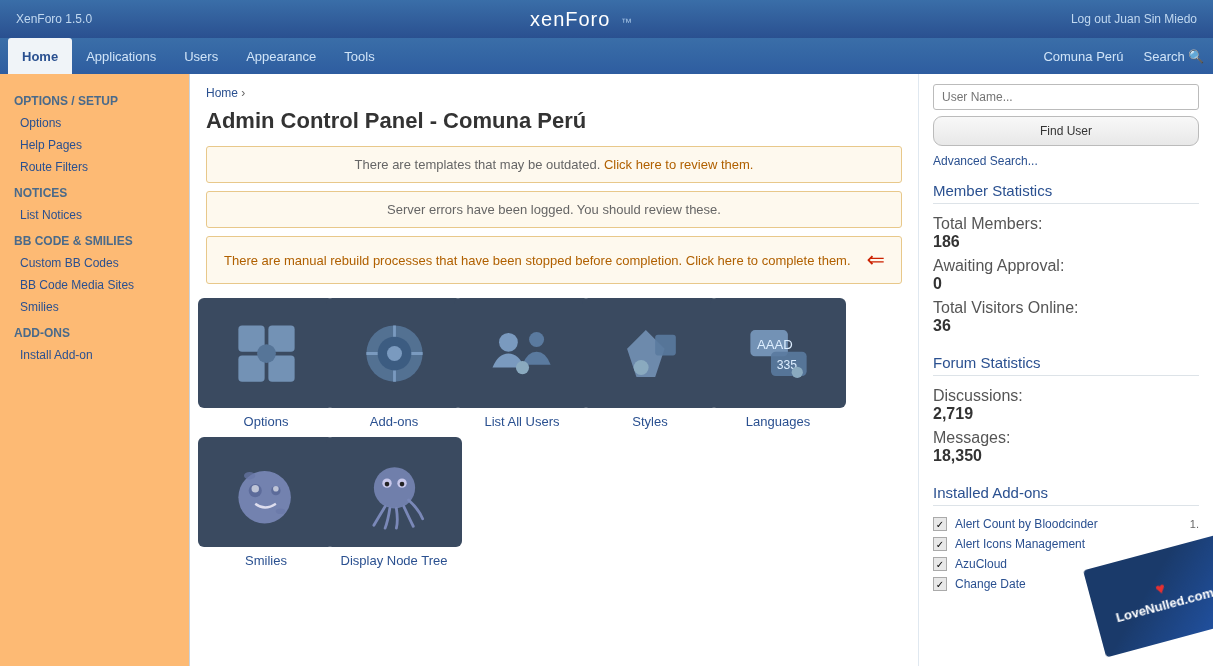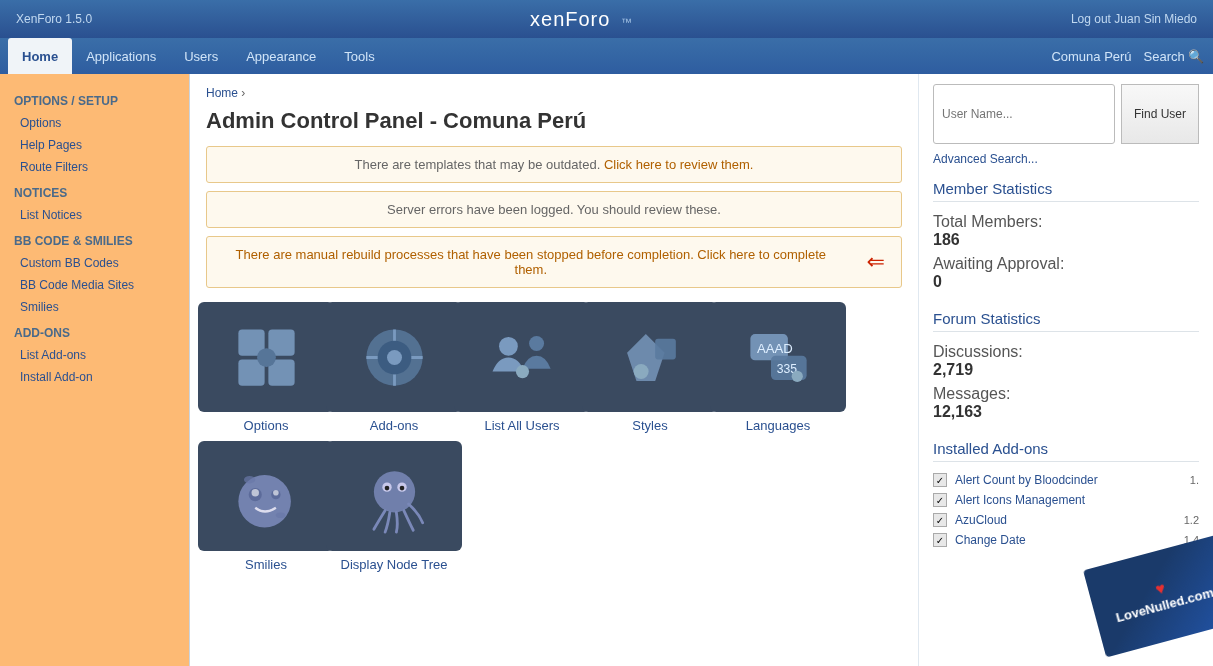--- a/index.html
+++ b/index.html
@@ -38,21 +38,21 @@
     }
     .nav-item.active {
       background: #f0f4f8;
       color: #2a5090;
       font-weight: bold;
     }
     .nav-right {
       margin-left: auto;
       display: flex;
       align-items: center;
-      gap: 12px;
+      gap: 20px;
       color: #d0e4f8;
       font-size: 13px;
     }
     .nav-right .search-box {
       display: flex;
       align-items: center;
       gap: 4px;
       cursor: pointer;
     }
 
@@ -115,22 +115,22 @@
       border-radius: 3px;
       font-size: 13px;
       color: #666;
       text-align: center;
     }
     .notice-box.clickable { cursor: pointer; }
     .notice-box a { color: #b06000; text-decoration: none; }
     .notice-row {
       display: flex;
       align-items: center;
-      justify-content: center;
-      gap: 28px;
+      justify-content: flex-end;
+      gap: 16px;
     }
     .arrow-icon {
       color: #cc2200;
       font-size: 22px;
     }
 
     
     .icon-grid {
       display: flex;
       flex-wrap: wrap;
@@ -169,34 +169,35 @@
       padding: 10px 14px;
       background: #fff;
       border-left: 1px solid #e0e8f0;
       flex-shrink: 0;
     }
 
     .find-user-form {
       display: flex;
       gap: 6px;
       margin-bottom: 8px;
+      flex-direction: column;
     }
     .find-user-form input {
       flex: 1;
       padding: 5px 8px;
       border: 1px solid #bbb;
       border-radius: 3px;
       font-size: 12px;
       color: #999;
     }
     .find-user-form button {
-      padding: 22px 12px;
+      padding: 7px 12px;
       background: linear-gradient(to bottom, #f8f8f8, #e8e8e8);
       border: 1px solid #bbb;
-      border-radius: 0;
+      border-radius: 9px;
       font-size: 12px;
       cursor: pointer;
       color: #333;
     }
     .advanced-search {
       font-size: 12px;
       color: #2a5090;
       text-decoration: none;
       display: block;
       margin-bottom: 14px;
@@ -315,21 +316,20 @@
 
     <div>
       <div class="sidebar-section-title">BB Code &amp; Smilies</div>
       <a class="sidebar-link">Custom BB Codes</a>
       <a class="sidebar-link">BB Code Media Sites</a>
       <a class="sidebar-link">Smilies</a>
     </div>
 
     <div>
       <div class="sidebar-section-title">Add-ons</div>
-      <a class="sidebar-link">List Add-ons</a>
       <a class="sidebar-link">Install Add-on</a>
     </div>
 
   </div>
 
   <div id="main">
 
     <div class="breadcrumb">
       <a>Home</a>
       <span> › </span>
@@ -476,31 +476,35 @@
     <div class="stat-block">
       <div class="stat-section-title">Member Statistics</div>
       <div class="stat-row">
         <span>Total Members:</span>
         <span class="stat-value">186</span>
       </div>
       <div class="stat-row">
         <span>Awaiting Approval:</span>
         <span class="stat-value">0</span>
       </div>
+      <div class="stat-row">
+        <span>Total Visitors Online:</span>
+        <span class="stat-value">36</span>
+      </div>
     </div>
 
     <div class="stat-block">
       <div class="stat-section-title">Forum Statistics</div>
       <div class="stat-row">
         <span>Discussions:</span>
         <span class="stat-value">2,719</span>
       </div>
       <div class="stat-row">
         <span>Messages:</span>
-        <span class="stat-value">12,163</span>
+        <span class="stat-value">18,350</span>
       </div>
     </div>
 
     <div class="stat-block">
       <div class="stat-section-title">Installed Add-ons</div>
       <div class="addon-row">
         <div class="addon-checkbox">✓</div>
         <span class="addon-name">Alert Count by Bloodcinder</span>
         <span class="addon-version">1.</span>
       </div>

